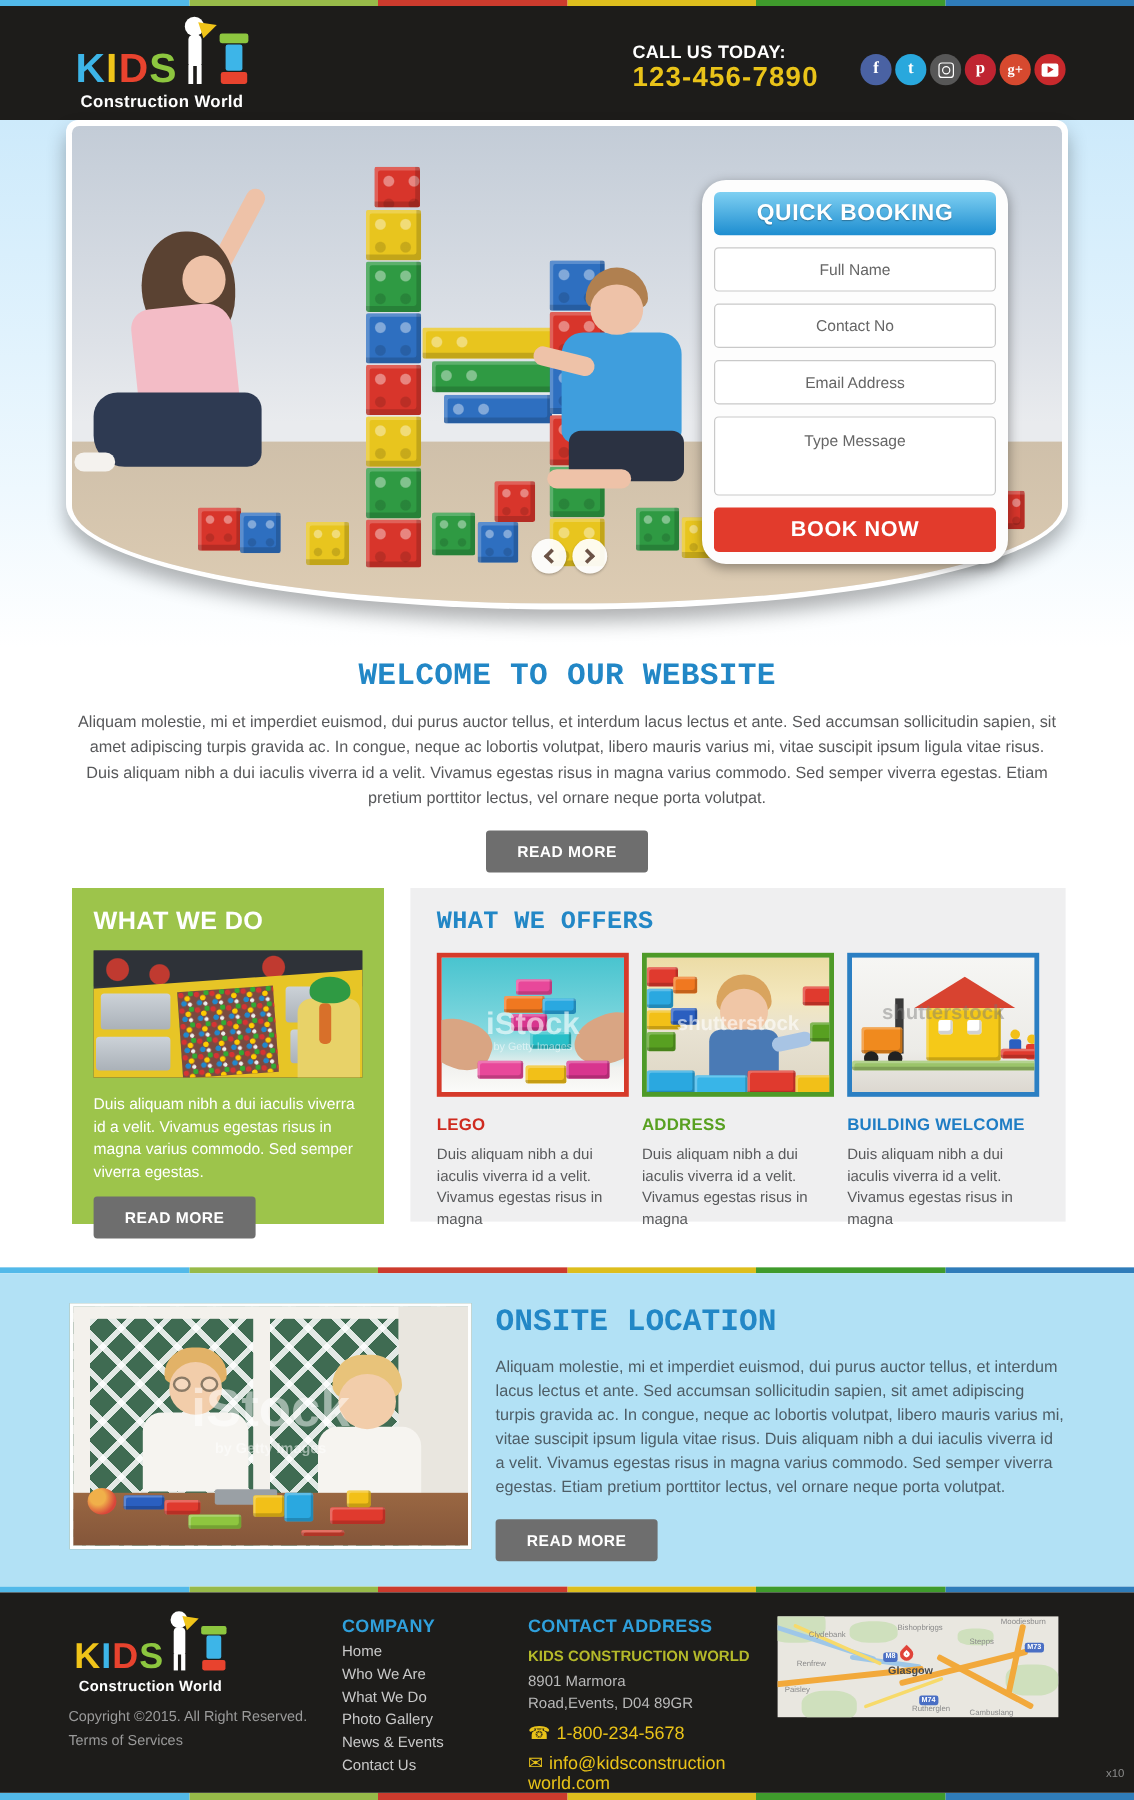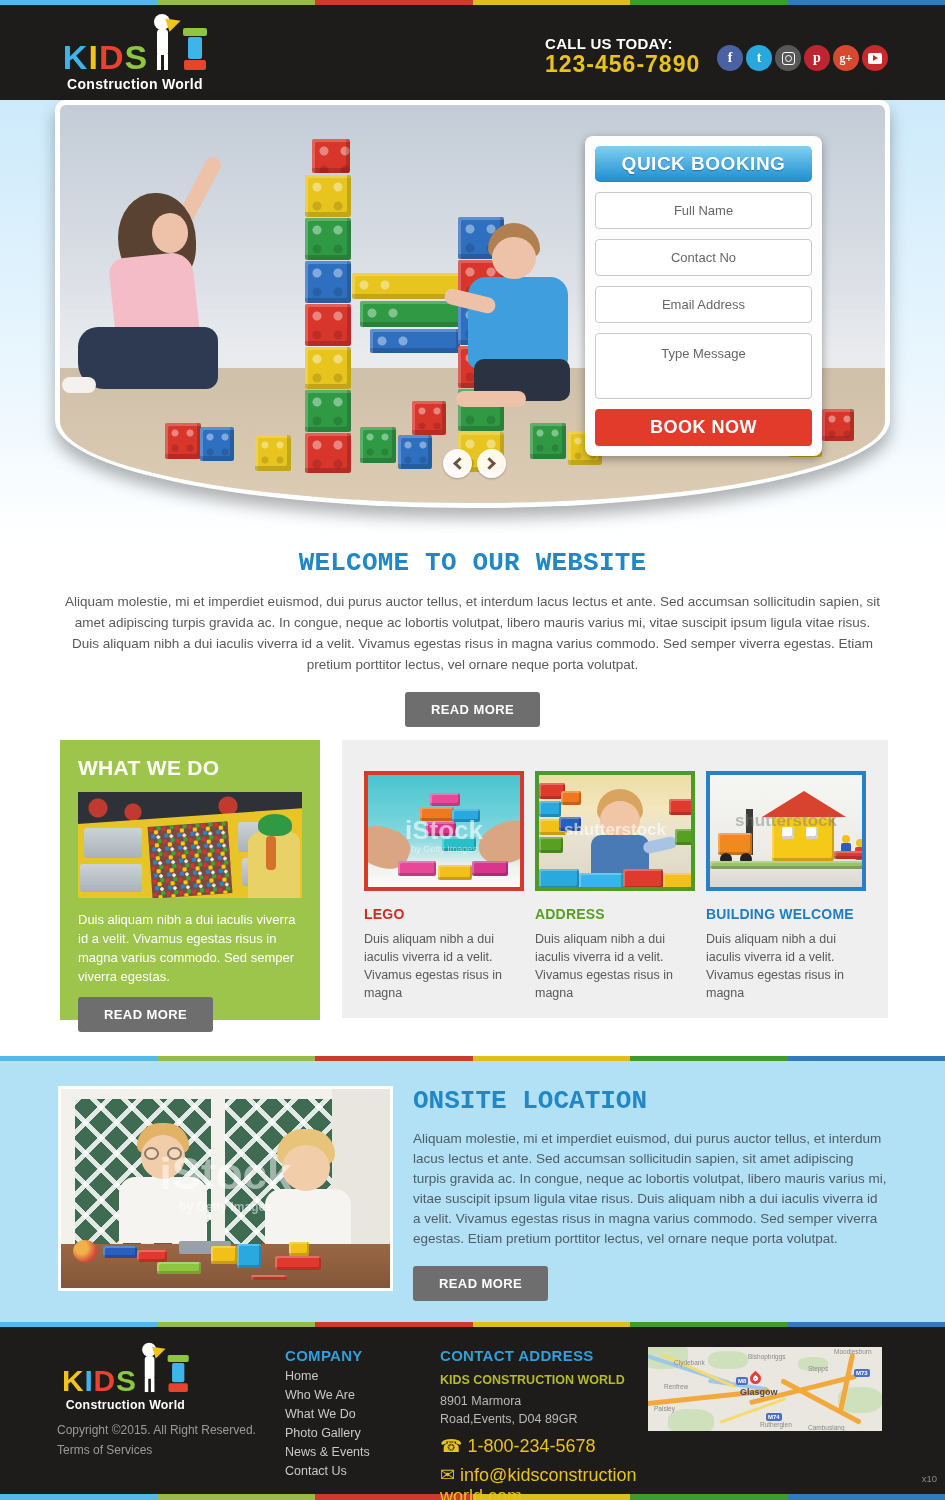--- a/index.html
+++ b/index.html
@@ -26,21 +26,21 @@
   .kid-leg  { position:absolute; left:7px; top:40px; width:4px; height:16px; background:#fff; }
   .kid-leg2 { left:14px; }
   .kid-flag { position:absolute; left:17px; top:2px; width:0; height:0;
               border-top:7px solid transparent; border-bottom:7px solid transparent; border-left:14px solid #f0c419; transform:rotate(-18deg); }
   .blk-i { position:relative; width:24px; height:58px; margin-left:3px; }
   .blk-i .t { position:absolute; top:12px; left:0; width:24px; height:8px; background:#8dc63f; border-radius:2px; }
   .blk-i .m { position:absolute; top:21px; left:5px; width:14px; height:22px; background:#3db5e8; border-radius:2px; }
   .blk-i .b { position:absolute; top:44px; left:1px; width:22px; height:10px; background:#e8432e; border-radius:2px; }
   .logo-sub { color:#fff; font-weight:bold; font-size:14px; margin-top:2px; letter-spacing:.3px; }
 
-  .call-block { position:absolute; left:545px; top:30px; }
+  .call-block { position:absolute; left:527px; top:30px; }
   .call-label { color:#fff; font-weight:bold; font-size:15px; letter-spacing:.3px; }
   .call-phone { color:#e9c319; font-weight:bold; font-size:23px; letter-spacing:1px; line-height:1.1; }
 
   .social { position:absolute; right:57px; top:40px; display:flex; gap:3px; }
   .sc { width:26px; height:26px; border-radius:50%; color:#fff; display:flex; align-items:center; justify-content:center;
         font-weight:bold; font-size:14px; font-family:"Liberation Serif", serif; }
   .sc-fb{background:#4a62a3}.sc-tw{background:#29a8dd}.sc-ig{background:#575757}
   .sc-pin{background:#bf2431}.sc-gp{background:#d6492f; font-size:12px}.sc-yt{background:#c8292c}
   .ig-cam { width:13px; height:13px; border:1.5px solid #fff; border-radius:3px; position:relative; }
   .ig-cam::after { content:""; position:absolute; left:2.5px; top:2.5px; width:5px; height:5px; border:1.5px solid #fff; border-radius:50%; }
@@ -88,21 +88,21 @@
   .boy-leg   { position:absolute; left:396px; top:286px; width:70px; height:16px; background:#eec2a8; border-radius:8px; }
 
   .nav-arrows { position:absolute; left:443px; top:349px; display:flex; gap:5px; }
   .arr { width:29px; height:29px; border-radius:50%; background:rgba(255,255,255,.92); position:relative;
          box-shadow:0 1px 2px rgba(0,0,0,.25); cursor:pointer; }
   .arr i { position:absolute; top:10px; width:9px; height:9px; border-style:solid; border-color:#6b5346; border-width:0; }
   .arr-prev i { left:12px; border-left-width:3px; border-bottom-width:3px; transform:rotate(45deg); }
   .arr-next i { left:8px;  border-right-width:3px; border-top-width:3px; transform:rotate(45deg); }
 
   
-  .booking { position:absolute; left:585px; top:36px; width:237px; background:#fdfdfd; border-radius:8px;
+  .booking { position:absolute; left:585px; top:50px; width:255px; background:#fdfdfd; border-radius:20px;
              padding:10px; box-shadow:0 3px 10px rgba(0,0,0,.35); }
   .booking-head { height:36px; border-radius:5px; background:linear-gradient(#7fd0f2,#1d8dd0);
              color:#fff; font-weight:bold; font-size:19px; display:flex; align-items:center; justify-content:center;
              letter-spacing:.5px; text-shadow:0 1px 1px rgba(0,0,0,.3); }
   .booking input, .booking textarea { display:block; width:100%; margin-top:10px; border:1px solid #c9c9c9; border-radius:4px;
              height:37px; text-align:center; font-size:13px; color:#555; font-family:"Liberation Sans",sans-serif; outline:none; }
   .booking textarea { height:66px; padding-top:12px; resize:none; }
   .booking input::placeholder, .booking textarea::placeholder { color:#666; }
   .book-btn { display:block; width:100%; margin-top:10px; height:37px; background:#e23b2c; border:none; border-radius:4px;
              color:#fff; font-weight:bold; font-size:18px; letter-spacing:.5px; cursor:pointer; }
@@ -206,21 +206,21 @@
   .footer { position:relative; height:167px; background:#1d1c1a; color:#c9c9c9; }
   .f-logo { position:absolute; left:55px; top:14px; transform:scale(.88); transform-origin:top left; text-align:center; width:160px; }
   .f-copy { position:absolute; left:57px; top:96px; font-size:12px; color:#9a9a9a; }
   .f-terms { position:absolute; left:57px; top:116px; font-size:12px; color:#9a9a9a; cursor:pointer; }
   .f-col-title { color:#2fa0dc; font-weight:bold; font-size:15px; letter-spacing:.3px; }
   .f-company { position:absolute; left:285px; top:20px; }
   .f-company div.lnk { font-size:12.5px; margin-top:5px; cursor:pointer; }
   .f-contact { position:absolute; left:440px; top:20px; width:200px; }
   .f-cname { color:#b5ba2a; font-weight:bold; font-size:12.5px; margin-top:9px; }
   .f-addr { font-size:12.5px; color:#b9b9b9; margin-top:5px; line-height:18px; }
-  .f-row { margin-top:7px; font-size:18px; color:#e9c319; }
+  .f-row { margin-top:7px; font-size:15px; color:#e9c319; }
   .f-row .ic { margin-right:5px; }
   .f-map { position:absolute; left:648px; top:20px; width:234px; height:84px; background:#e9e7e0; overflow:hidden; cursor:pointer; }
   .patch { position:absolute; background:#cfe0bd; border-radius:40%; }
   .road-o { position:absolute; background:#f2a93b; border-radius:2px; }
   .road-y { position:absolute; background:#f7da6a; border-radius:2px; }
   .river { position:absolute; background:#9ec7e8; border-radius:2px; }
   .shield { position:absolute; background:#4a6fc4; color:#fff; font-size:6px; font-weight:bold; padding:0 2px; border-radius:2px; line-height:8px; }
   .mlabel { position:absolute; color:#8a8a8a; font-size:6.5px; }
   .mcity { position:absolute; left:92px; top:40px; color:#4a4a4a; font-size:9px; font-weight:bold; }
   .pin { position:absolute; left:102px; top:26px; width:11px; height:11px; background:#e04338; border-radius:50% 50% 50% 0; transform:rotate(135deg); box-shadow:inset 0 0 0 3px #e04338, inset 0 0 0 5px #fff; }
@@ -376,20 +376,21 @@
       <div class="wwd-pit"></div>
       <div class="wwd-kid-coat"></div>
       <div class="wwd-kid-scarf"></div>
       <div class="wwd-kid-beret"></div>
     </div>
     <p>Duis aliquam nibh a dui iaculis viverra id a velit. Vivamus egestas risus in magna varius commodo. Sed semper viverra egestas.</p>
     <span class="btn-gray">READ MORE</span>
   </div>
 
   <div class="offers">
+    <h3 class="h-blue">WHAT WE OFFERS</h3>
     <div class="offer-cards">
 
       <div class="card">
         <div class="card-img bd-red sc-lego">
           <div class="hand" style="left:-14px;top:52px;transform:rotate(20deg);"></div>
           <div class="hand" style="right:-14px;top:48px;transform:rotate(-20deg);"></div>
           <div class="mini" style="left:62px;top:18px;width:30px;height:13px;background:#e8489a;"></div>
           <div class="mini" style="left:52px;top:32px;width:34px;height:14px;background:#f07820;"></div>
           <div class="mini" style="left:84px;top:34px;width:28px;height:13px;background:#2aa8e0;"></div>
           <div class="mini" style="left:58px;top:47px;width:30px;height:14px;background:#d8358e;"></div>

